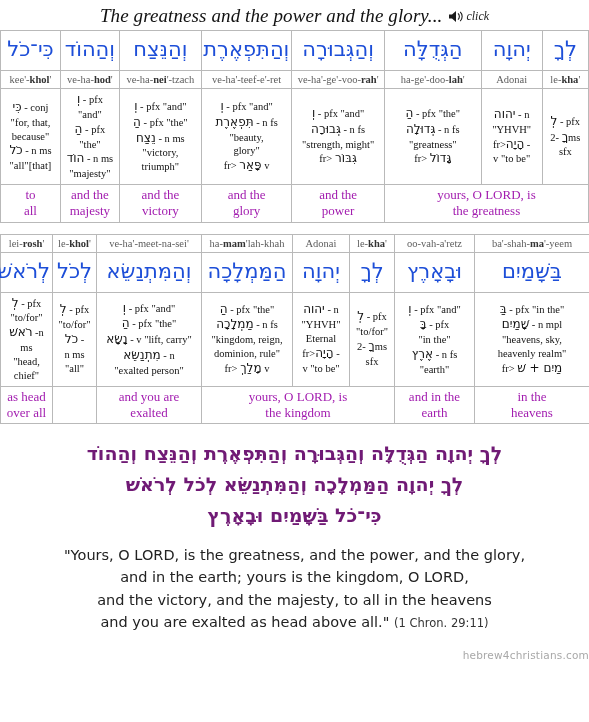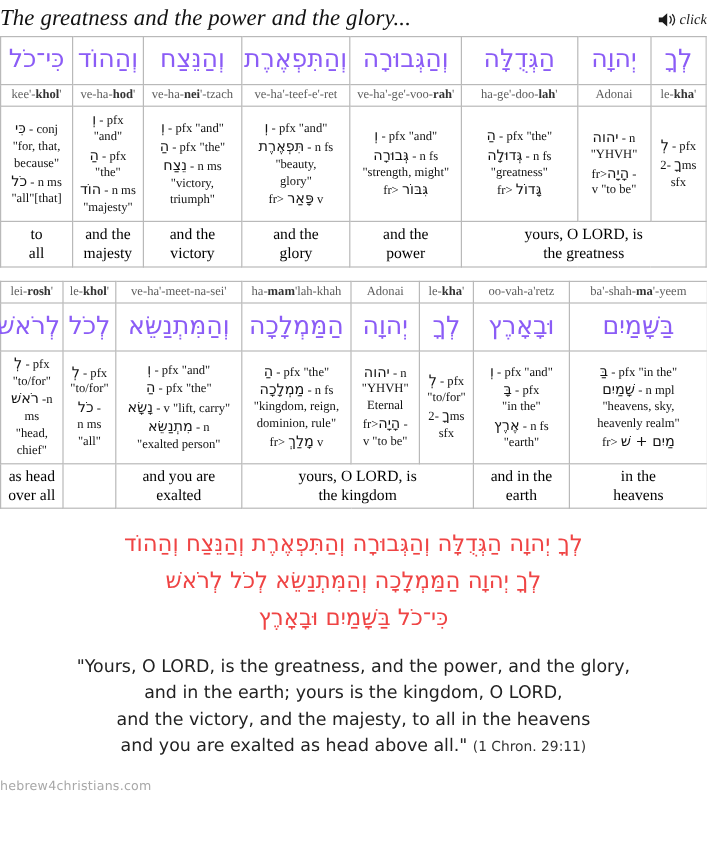--- a/index.html
+++ b/index.html
@@ -14,21 +14,21 @@
     font-family: "Liberation Serif", serif;
     color: #1a1a1a;
     overflow: hidden;
   }
 
   
   .title-bar {
     height: 30px;
     display: flex;
     align-items: center;
-    justify-content: space-between;
+    justify-content: center;
     gap: 4px;
     padding-top: 2px;
   }
   .title-text {
     font-family: "Liberation Serif", serif;
     font-style: italic;
     font-size: 19px;
     color: #111;
     letter-spacing: .1px;
   }
@@ -63,21 +63,21 @@
     height: 40px;
     padding: 1px 2px 3px 2px !important;
   }
   .heb {
     font-family: "DejaVu Sans", sans-serif;
     direction: rtl;
     unicode-bidi: bidi-override;
     font-size: 21px;
     line-height: 1.15;
     white-space: nowrap;
-    color: #8b5cf6;
+    color: #1d4ed8;
   }
   .translit-cell {
     height: 18px;
     font-size: 10.5px;
     color: #5d5d5d;
     font-family: "Liberation Serif", serif;
     padding: 0 1px !important;
     white-space: nowrap;
     overflow: hidden;
   }
@@ -95,55 +95,56 @@
     font-family: "DejaVu Sans", sans-serif;
     direction: rtl;
     unicode-bidi: bidi-override;
     font-size: 12px;
   }
   .eng-cell {
     height: 34px;
     font-size: 13px;
     line-height: 1.25;
     font-family: "Liberation Serif", serif;
-    color: #000000;
+    color: #a21caf;
     padding: 2px !important;
   }
   .tbl-gap { height: 11px; }
 
   
   .verse-block {
     padding: 14px 8px 2px 8px;
     text-align: center;
   }
   .verse-line {
     font-family: "DejaVu Sans", sans-serif;
     direction: rtl;
     unicode-bidi: bidi-override;
     font-size: 19px;
     line-height: 1.62;
-    color: #ef4444;
+    color: #701a75;
     white-space: nowrap;
+    font-weight: bold;
   }
   .trans-block {
     padding: 12px 18px 0 18px;
     text-align: center;
   }
   .trans-line {
     font-family: "DejaVu Sans", sans-serif;
     font-size: 14.5px;
     line-height: 1.52;
     color: #222;
   }
   .ref {
     font-size: 11.5px;
     color: #333;
   }
   .site-credit {
-    text-align: left;
+    text-align: right;
     margin-top: 16px;
     font-family: "DejaVu Sans", sans-serif;
     font-size: 10.5px;
     color: #a8a8a8;
     letter-spacing: .2px;
   }
 </style>
 </head>
 <body>
 

